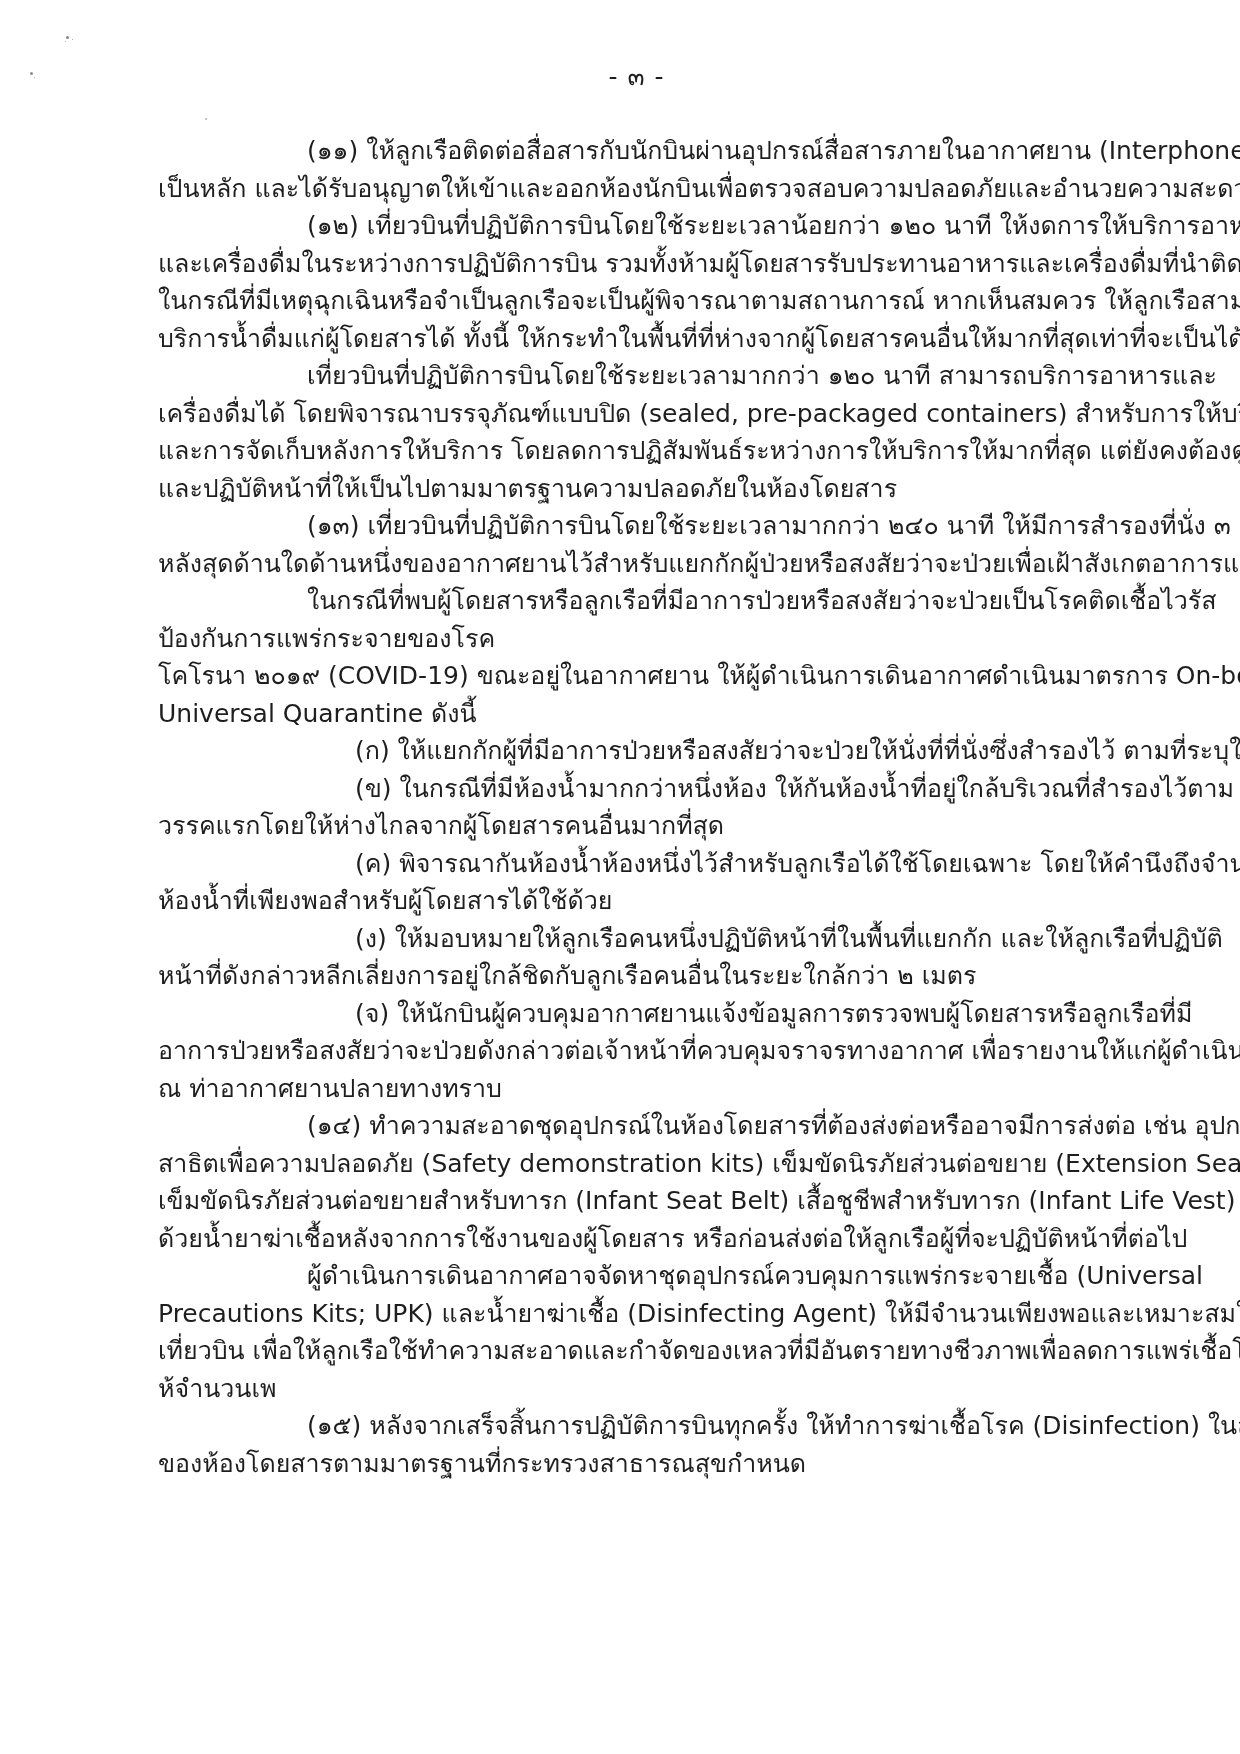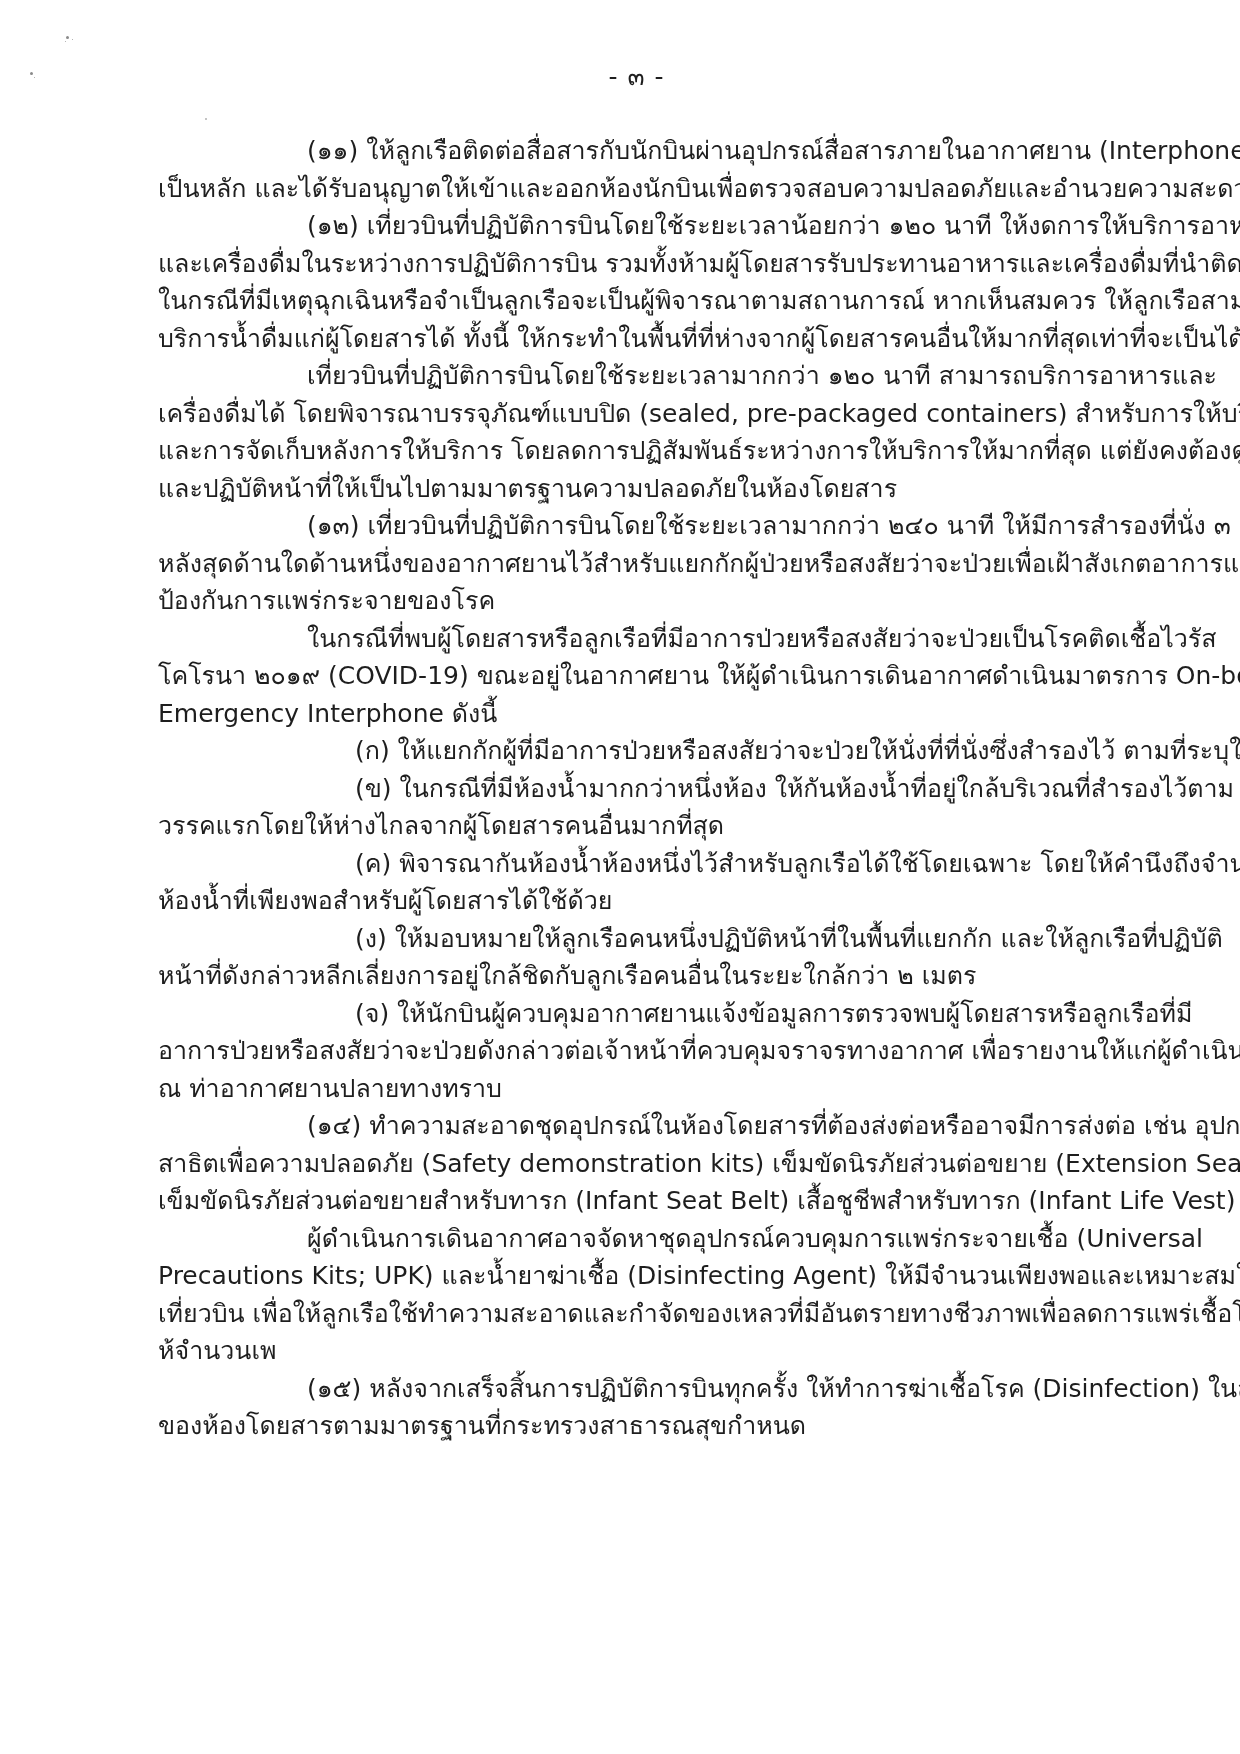--- a/index.html
+++ b/index.html
@@ -68,37 +68,38 @@
       <div class="line first section">(๑๒) เที่ยวบินที่ปฏิบัติการบินโดยใช้ระยะเวลาน้อยกว่า ๑๒๐ นาที ให้งดการให้บริการอาหาร</div>
       <div class="line">และเครื่องดื่มในระหว่างการปฏิบัติการบิน รวมทั้งห้ามผู้โดยสารรับประทานอาหารและเครื่องดื่มที่นำติดตัวมา</div>
       <div class="line">ในกรณีที่มีเหตุฉุกเฉินหรือจำเป็นลูกเรือจะเป็นผู้พิจารณาตามสถานการณ์ หากเห็นสมควร ให้ลูกเรือสามารถ</div>
       <div class="line">บริการน้ำดื่มแก่ผู้โดยสารได้ ทั้งนี้ ให้กระทำในพื้นที่ที่ห่างจากผู้โดยสารคนอื่นให้มากที่สุดเท่าที่จะเป็นได้</div>
       <div class="line first section">เที่ยวบินที่ปฏิบัติการบินโดยใช้ระยะเวลามากกว่า ๑๒๐ นาที สามารถบริการอาหารและ</div>
       <div class="line">เครื่องดื่มได้ โดยพิจารณาบรรจุภัณฑ์แบบปิด (sealed, pre-packaged containers) สำหรับการให้บริการ</div>
       <div class="line">และการจัดเก็บหลังการให้บริการ โดยลดการปฏิสัมพันธ์ระหว่างการให้บริการให้มากที่สุด แต่ยังคงต้องดูแล</div>
       <div class="line">และปฏิบัติหน้าที่ให้เป็นไปตามมาตรฐานความปลอดภัยในห้องโดยสาร</div>
       <div class="line first section">(๑๓) เที่ยวบินที่ปฏิบัติการบินโดยใช้ระยะเวลามากกว่า ๒๔๐ นาที ให้มีการสำรองที่นั่ง ๓ แถว</div>
       <div class="line">หลังสุดด้านใดด้านหนึ่งของอากาศยานไว้สำหรับแยกกักผู้ป่วยหรือสงสัยว่าจะป่วยเพื่อเฝ้าสังเกตอาการและ</div>
+      <div class="line first section">ในกรณีที่พบผู้โดยสารหรือลูกเรือที่มีอาการป่วยหรือสงสัยว่าจะป่วยเป็นโรคติดเชื้อไวรัส</div>
       <div class="line">ป้องกันการแพร่กระจายของโรค</div>
-      <div class="line first section">ในกรณีที่พบผู้โดยสารหรือลูกเรือที่มีอาการป่วยหรือสงสัยว่าจะป่วยเป็นโรคติดเชื้อไวรัส</div>
       <div class="line">โคโรนา ๒๐๑๙ (COVID-19) ขณะอยู่ในอากาศยาน ให้ผู้ดำเนินการเดินอากาศดำเนินมาตรการ On-board</div>
-      <div class="line">Emergency Interphone ดังนี้</div>
+      <div class="line">Universal Quarantine ดังนี้</div>
       <div class="line first subitem">(ก) ให้แยกกักผู้ที่มีอาการป่วยหรือสงสัยว่าจะป่วยให้นั่งที่ที่นั่งซึ่งสำรองไว้ ตามที่ระบุใน</div>
       <div class="line first subitem">(ข) ในกรณีที่มีห้องน้ำมากกว่าหนึ่งห้อง ให้กันห้องน้ำที่อยู่ใกล้บริเวณที่สำรองไว้ตาม</div>
       <div class="line">วรรคแรกโดยให้ห่างไกลจากผู้โดยสารคนอื่นมากที่สุด</div>
       <div class="line first subitem">(ค) พิจารณากันห้องน้ำห้องหนึ่งไว้สำหรับลูกเรือได้ใช้โดยเฉพาะ โดยให้คำนึงถึงจำนวน</div>
       <div class="line">ห้องน้ำที่เพียงพอสำหรับผู้โดยสารได้ใช้ด้วย</div>
       <div class="line first subitem">(ง) ให้มอบหมายให้ลูกเรือคนหนึ่งปฏิบัติหน้าที่ในพื้นที่แยกกัก และให้ลูกเรือที่ปฏิบัติ</div>
       <div class="line">หน้าที่ดังกล่าวหลีกเลี่ยงการอยู่ใกล้ชิดกับลูกเรือคนอื่นในระยะใกล้กว่า ๒ เมตร</div>
       <div class="line first subitem">(จ) ให้นักบินผู้ควบคุมอากาศยานแจ้งข้อมูลการตรวจพบผู้โดยสารหรือลูกเรือที่มี</div>
       <div class="line">อาการป่วยหรือสงสัยว่าจะป่วยดังกล่าวต่อเจ้าหน้าที่ควบคุมจราจรทางอากาศ เพื่อรายงานให้แก่ผู้ดำเนินการสนามบิน</div>
       <div class="line">ณ ท่าอากาศยานปลายทางทราบ</div>
       <div class="line first section">(๑๔) ทำความสะอาดชุดอุปกรณ์ในห้องโดยสารที่ต้องส่งต่อหรืออาจมีการส่งต่อ เช่น อุปกรณ์</div>
       <div class="line">สาธิตเพื่อความปลอดภัย (Safety demonstration kits) เข็มขัดนิรภัยส่วนต่อขยาย (Extension Seat Belt)</div>
       <div class="line">เข็มขัดนิรภัยส่วนต่อขยายสำหรับทารก (Infant Seat Belt) เสื้อชูชีพสำหรับทารก (Infant Life Vest) เป็นต้น</div>
+      <div class="line">ด้วยน้ำยาฆ่าเชื้อหลังจากการใช้งานของผู้โดยสาร หรือก่อนส่งต่อให้ลูกเรือผู้ที่จะปฏิบัติหน้าที่ต่อไป</div>
       <div class="line first section">ผู้ดำเนินการเดินอากาศอาจจัดหาชุดอุปกรณ์ควบคุมการแพร่กระจายเชื้อ (Universal</div>
       <div class="line">Precautions Kits; UPK) และน้ำยาฆ่าเชื้อ (Disinfecting Agent) ให้มีจำนวนเพียงพอและเหมาะสมในแต่ละ</div>
       <div class="line">เที่ยวบิน เพื่อให้ลูกเรือใช้ทำความสะอาดและกำจัดของเหลวที่มีอันตรายทางชีวภาพเพื่อลดการแพร่เชื้อโรคใน</div>
       <div class="line">ห้จำนวนเพ</div>
       <div class="line first section">(๑๕) หลังจากเสร็จสิ้นการปฏิบัติการบินทุกครั้ง ให้ทำการฆ่าเชื้อโรค (Disinfection) ในส่วน</div>
       <div class="line">ของห้องโดยสารตามมาตรฐานที่กระทรวงสาธารณสุขกำหนด</div>
     </div>
 </div>
 
 </body></html>

